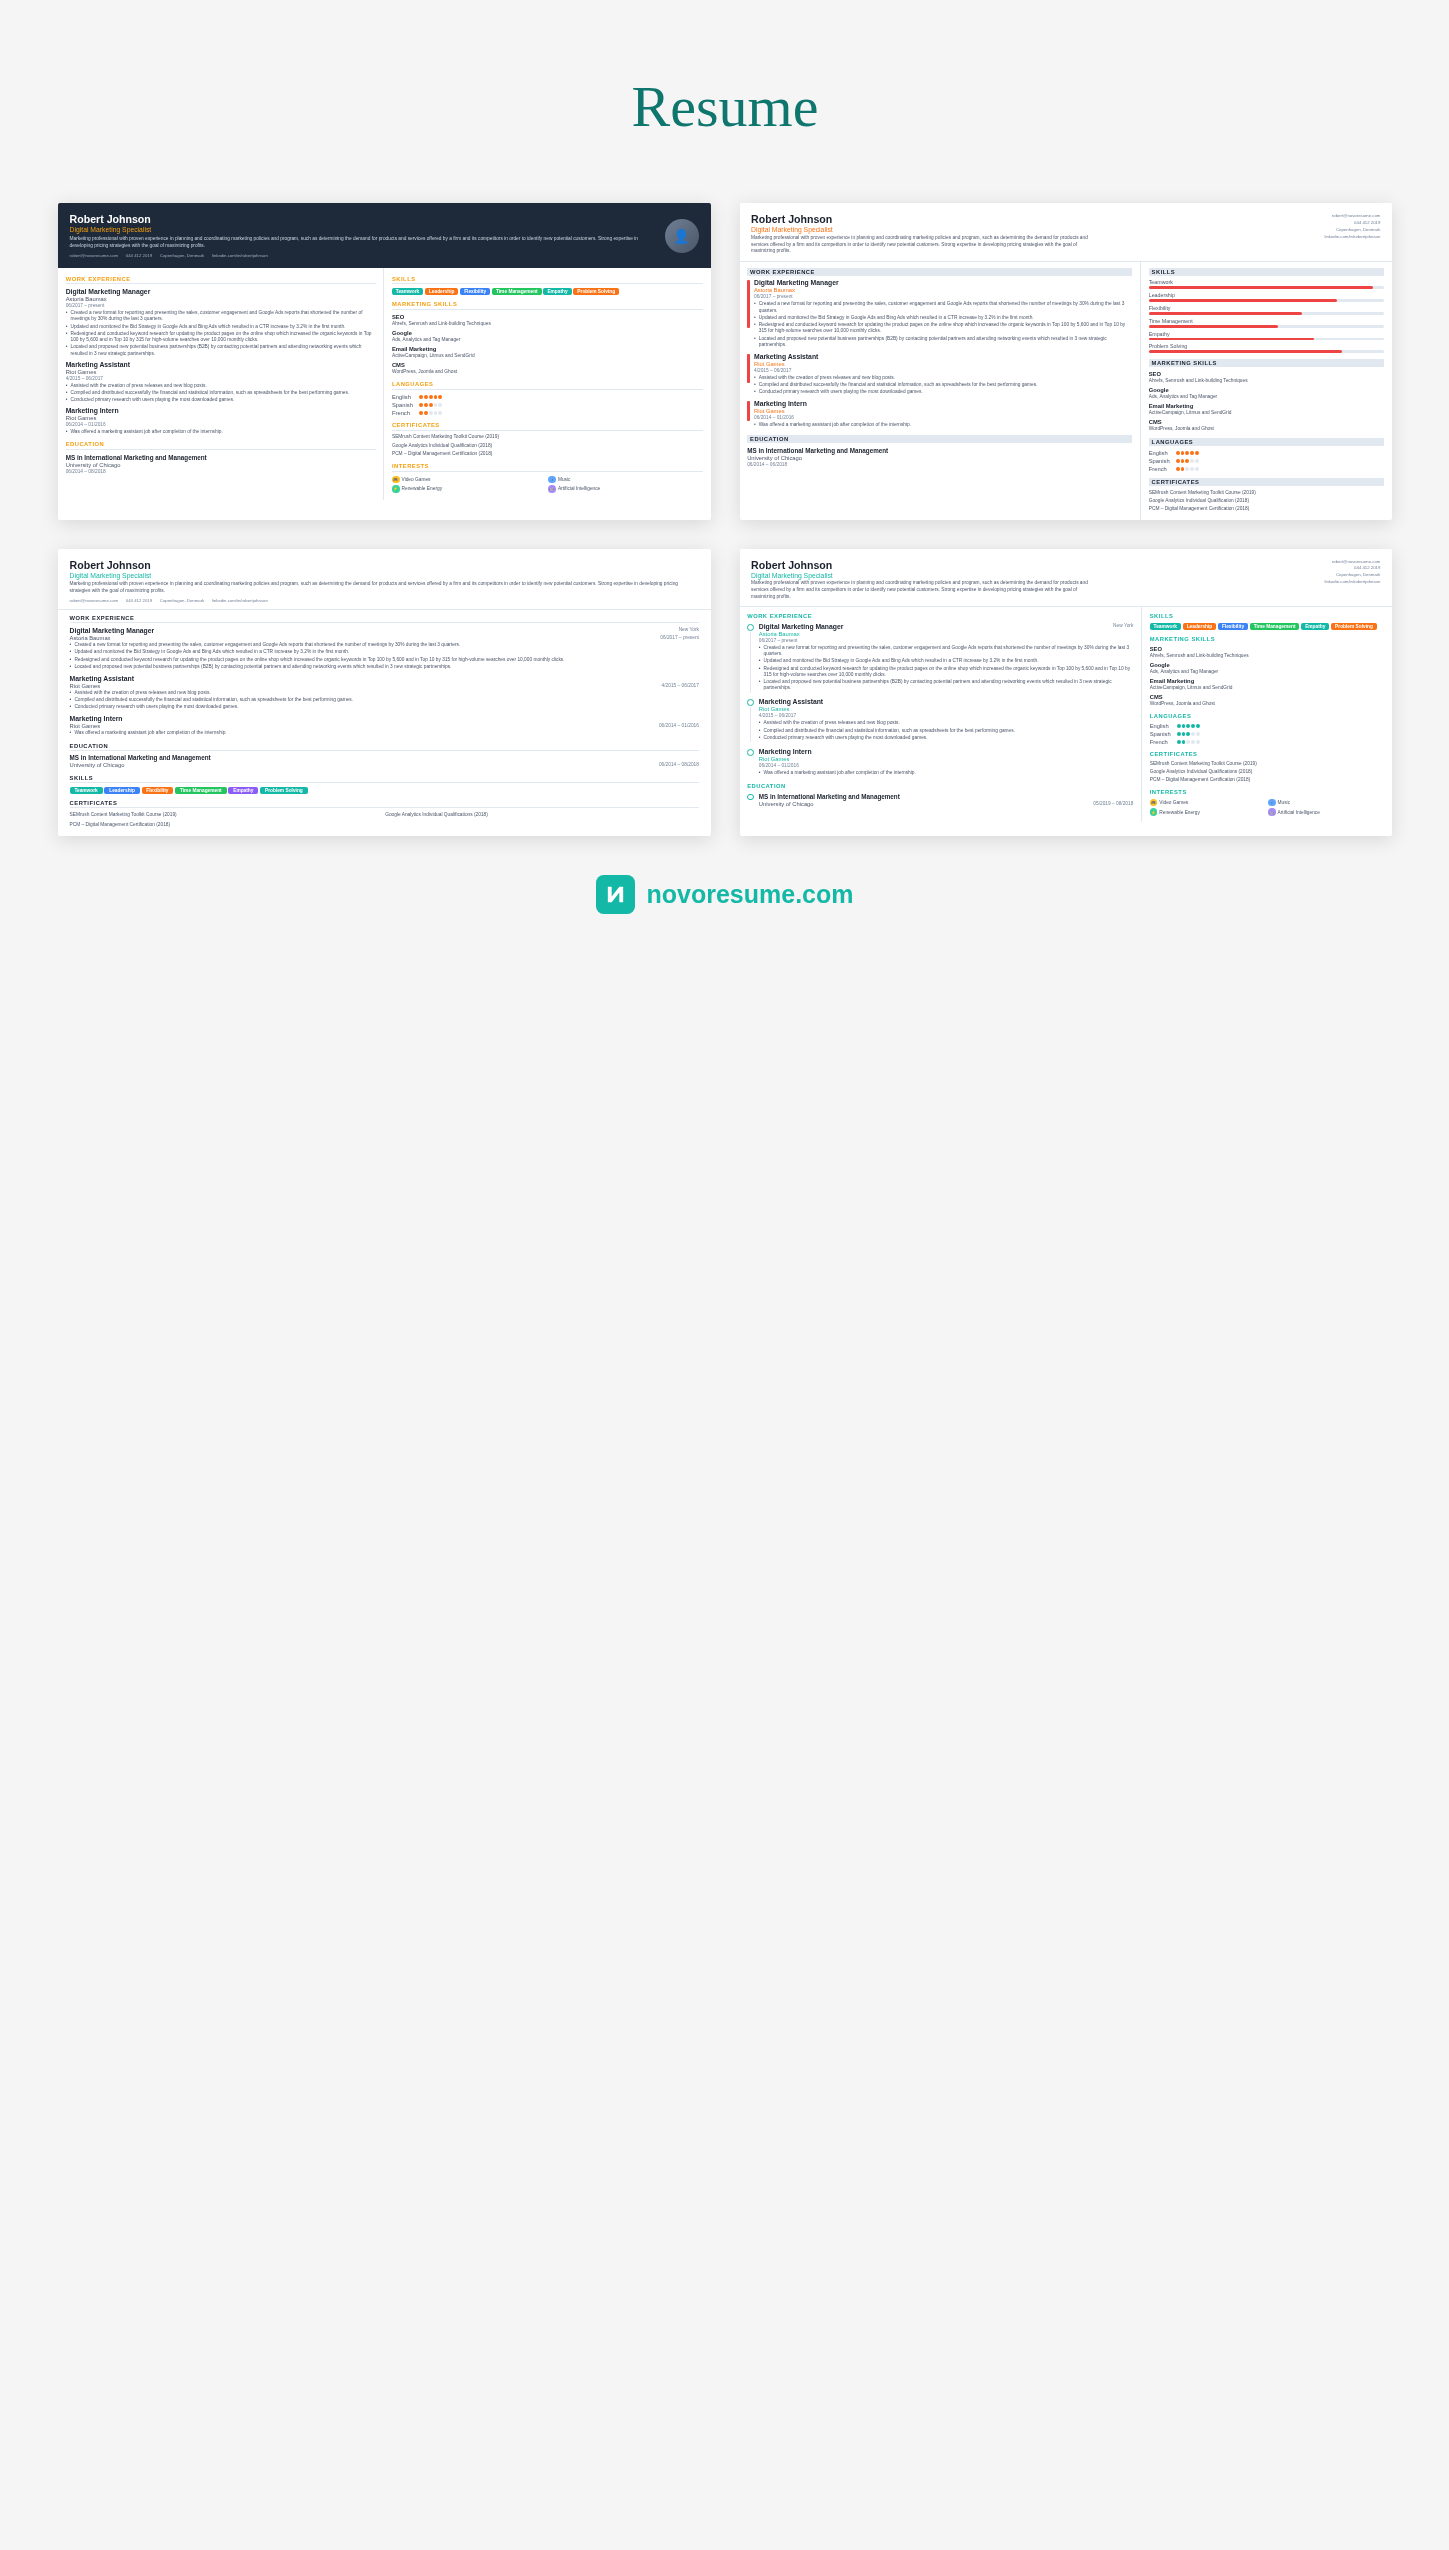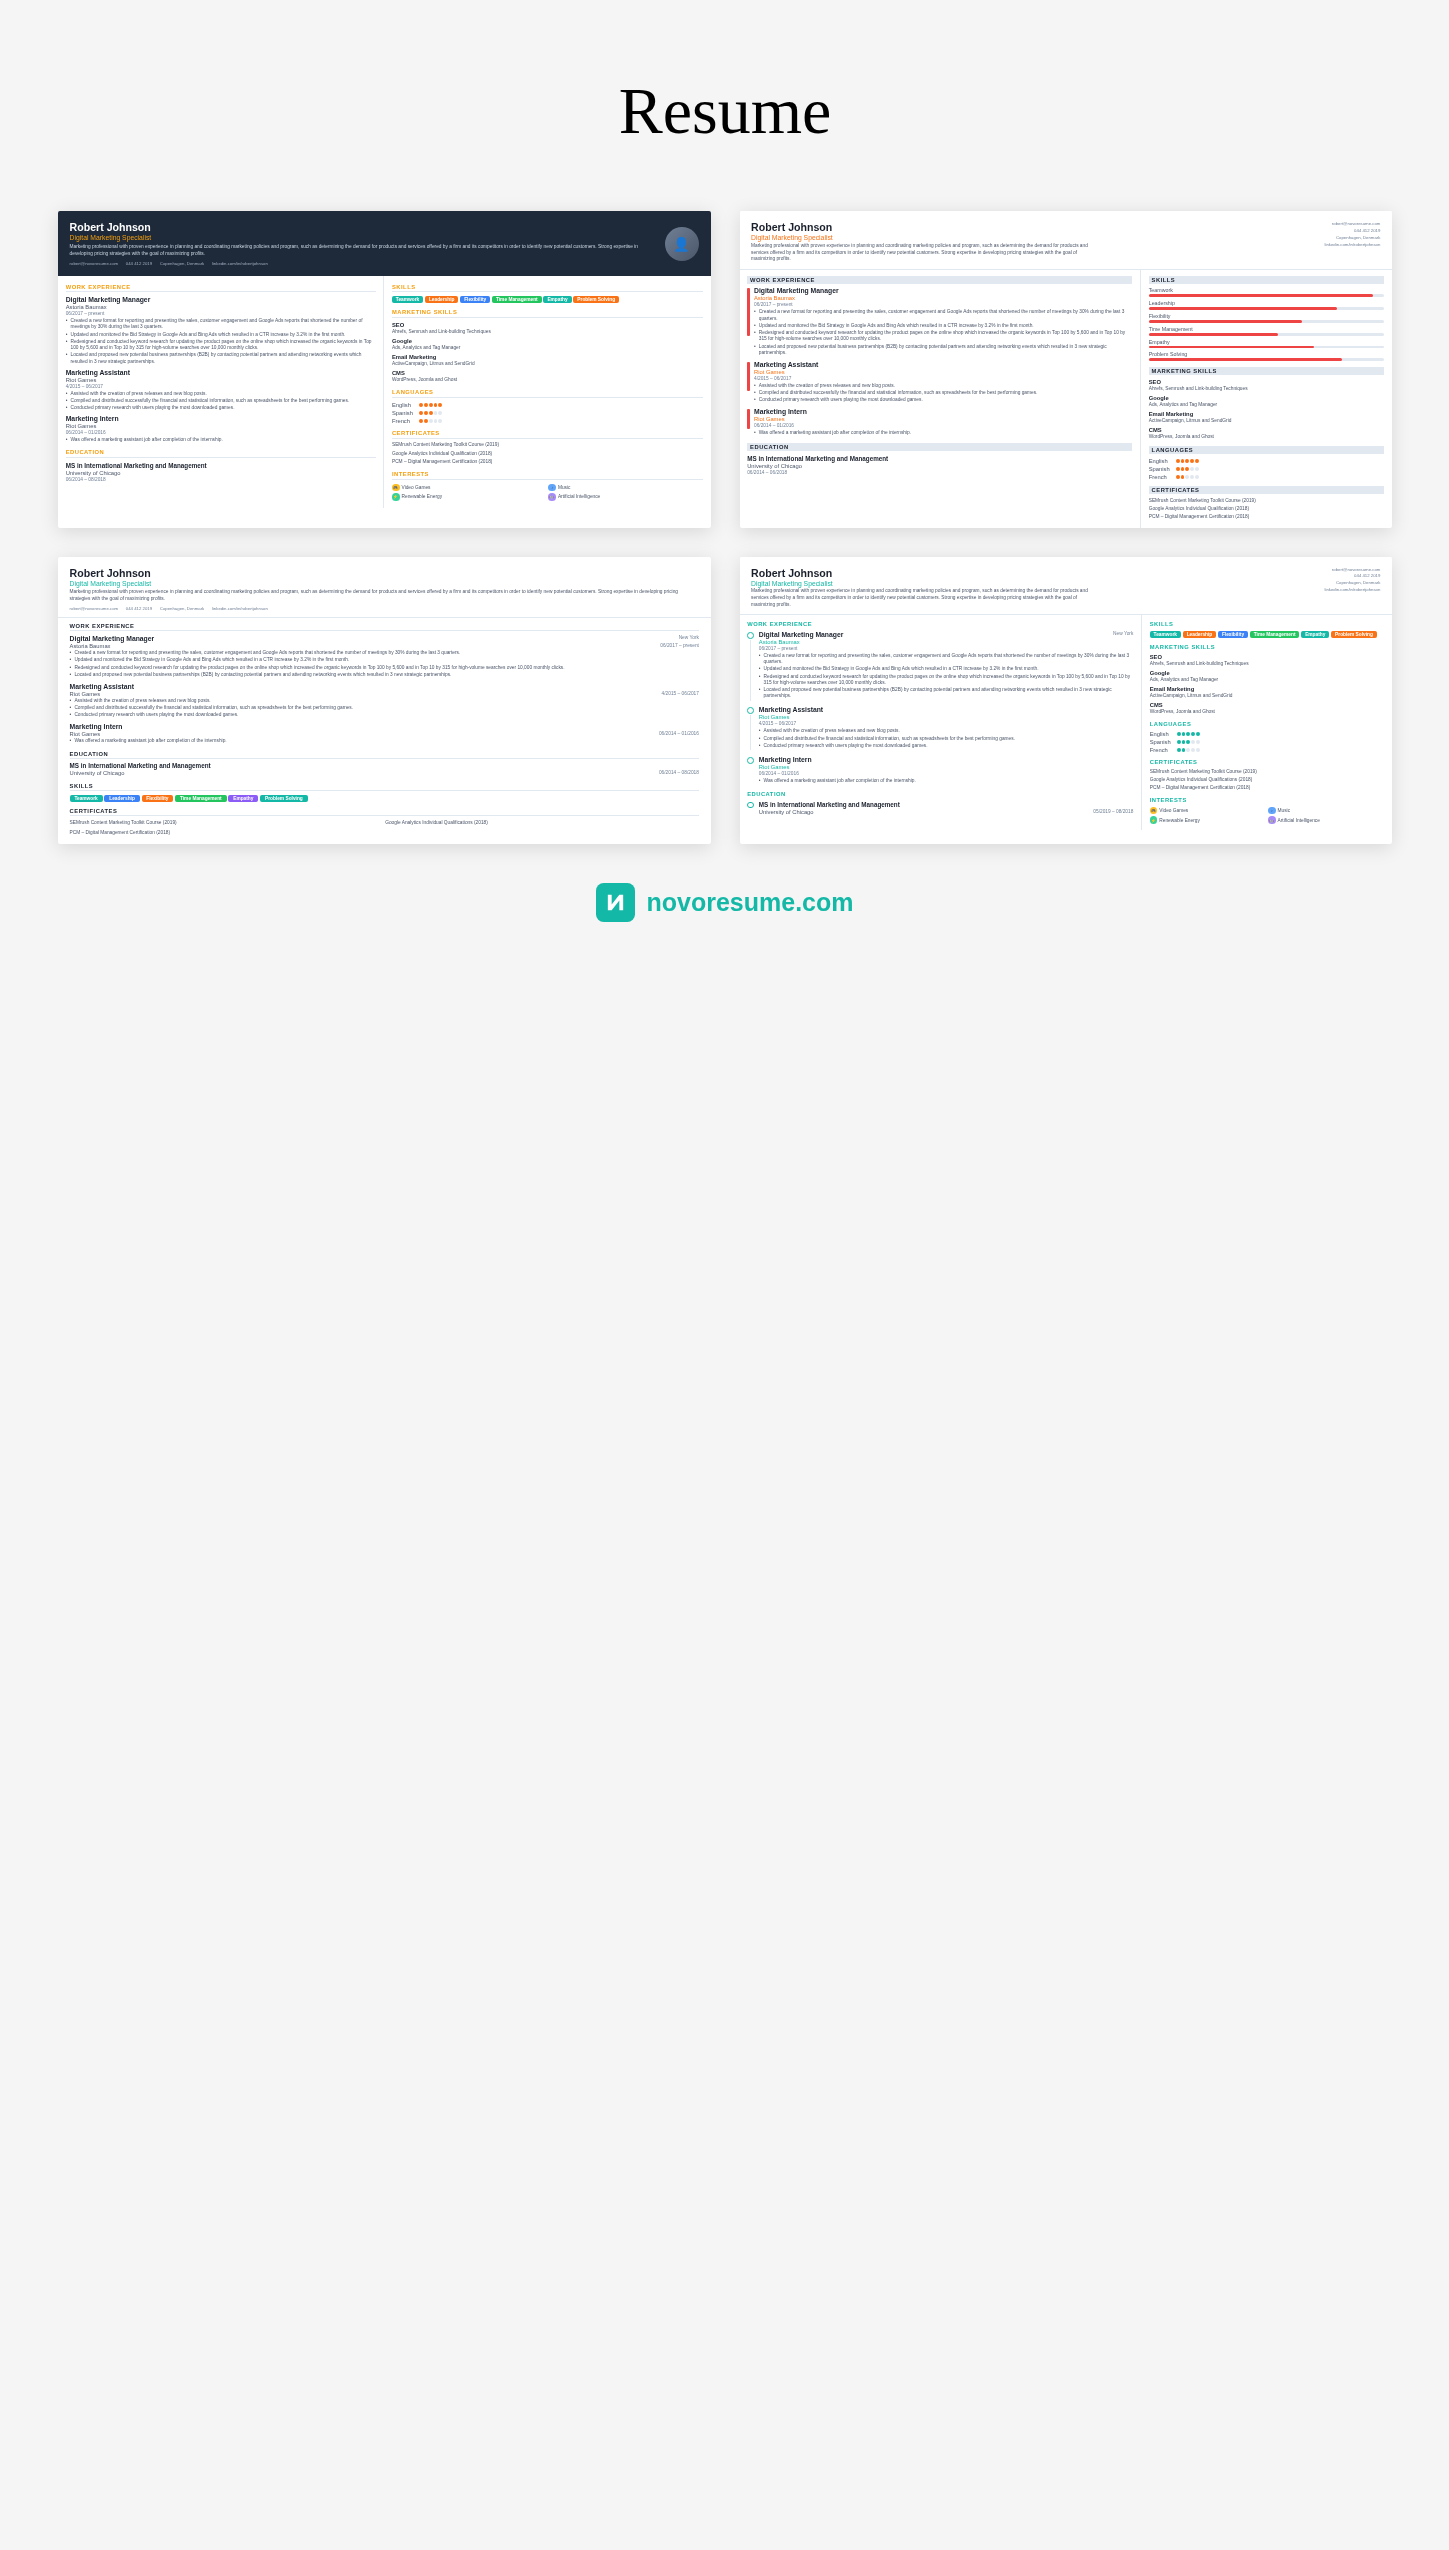--- a/index.html
+++ b/index.html
@@ -15,23 +15,23 @@
       background: #f5f5f5;
       padding: 39px 58px 58px;
     }
 
     
     .header {
       text-align: center;
       padding: 39px 0 48px;
     }
     .header-resume {
-      font-size: 66px;
+      font-size: 58px;
       font-weight: 300;
-      color: #000000;
+      color: #0f766e;
       line-height: 1;
       font-family: Georgia, serif;
     }
     .header-examples {
       font-size: 87px;
       font-weight: 800;
       color: #1a202c;
       line-height: 1;
       font-family: Georgia, serif;
     }

